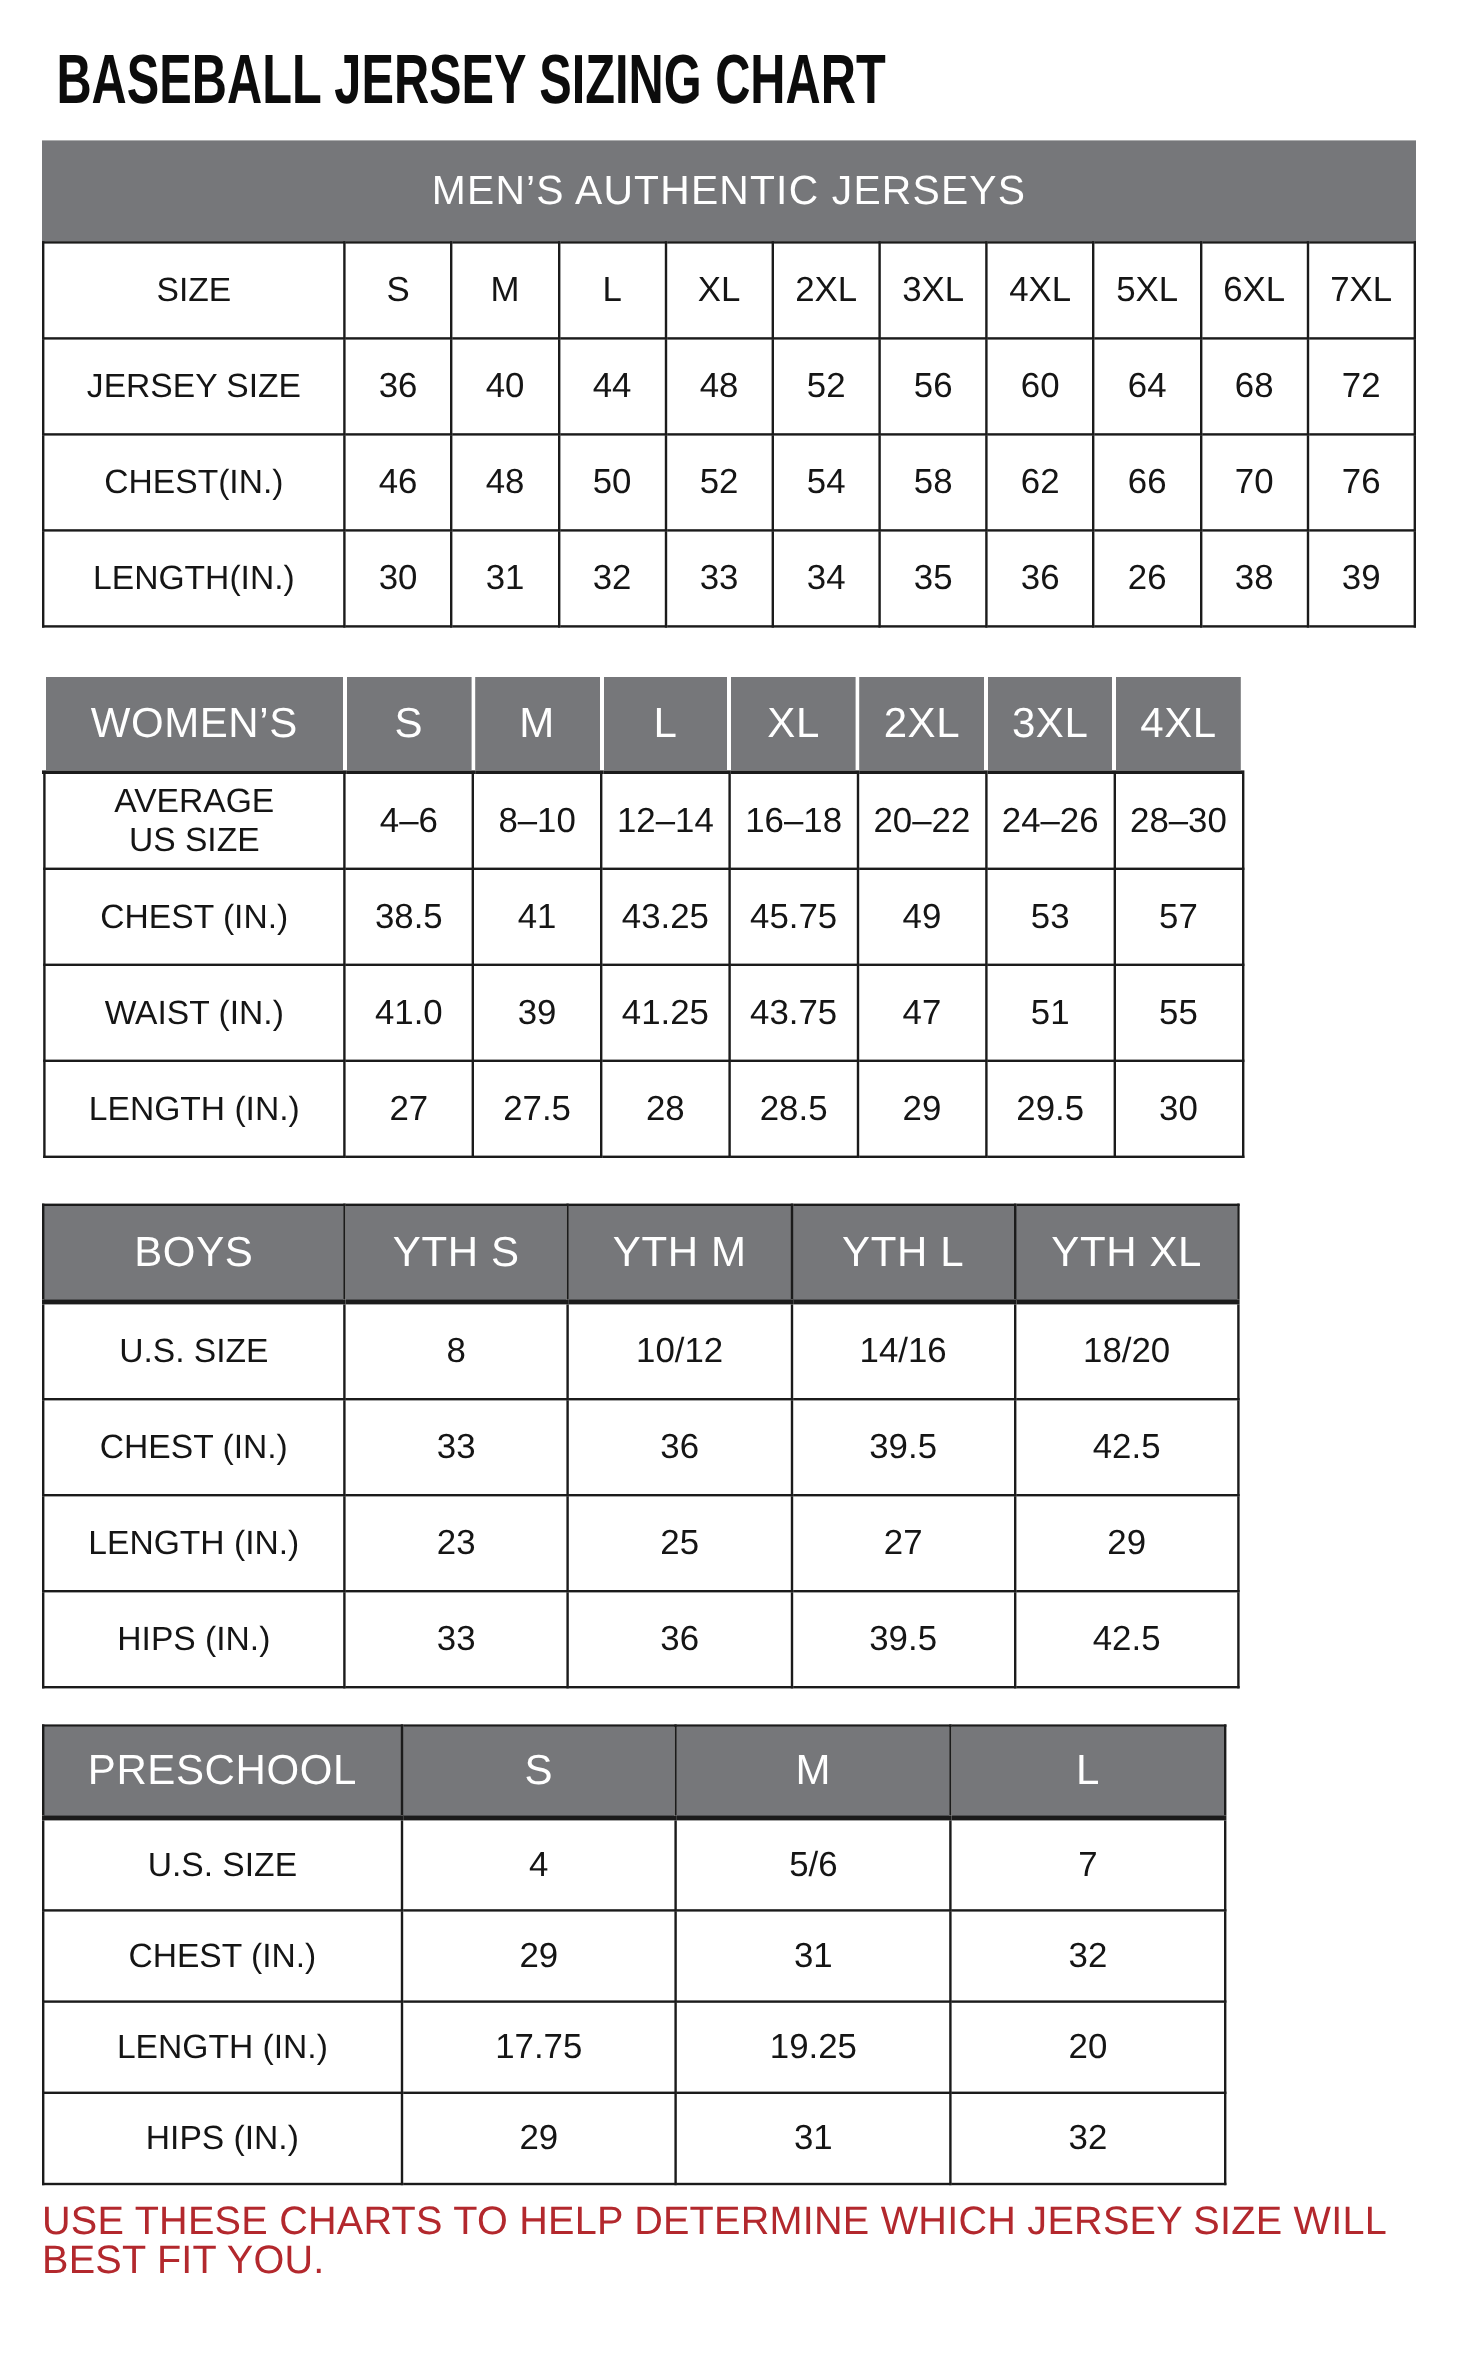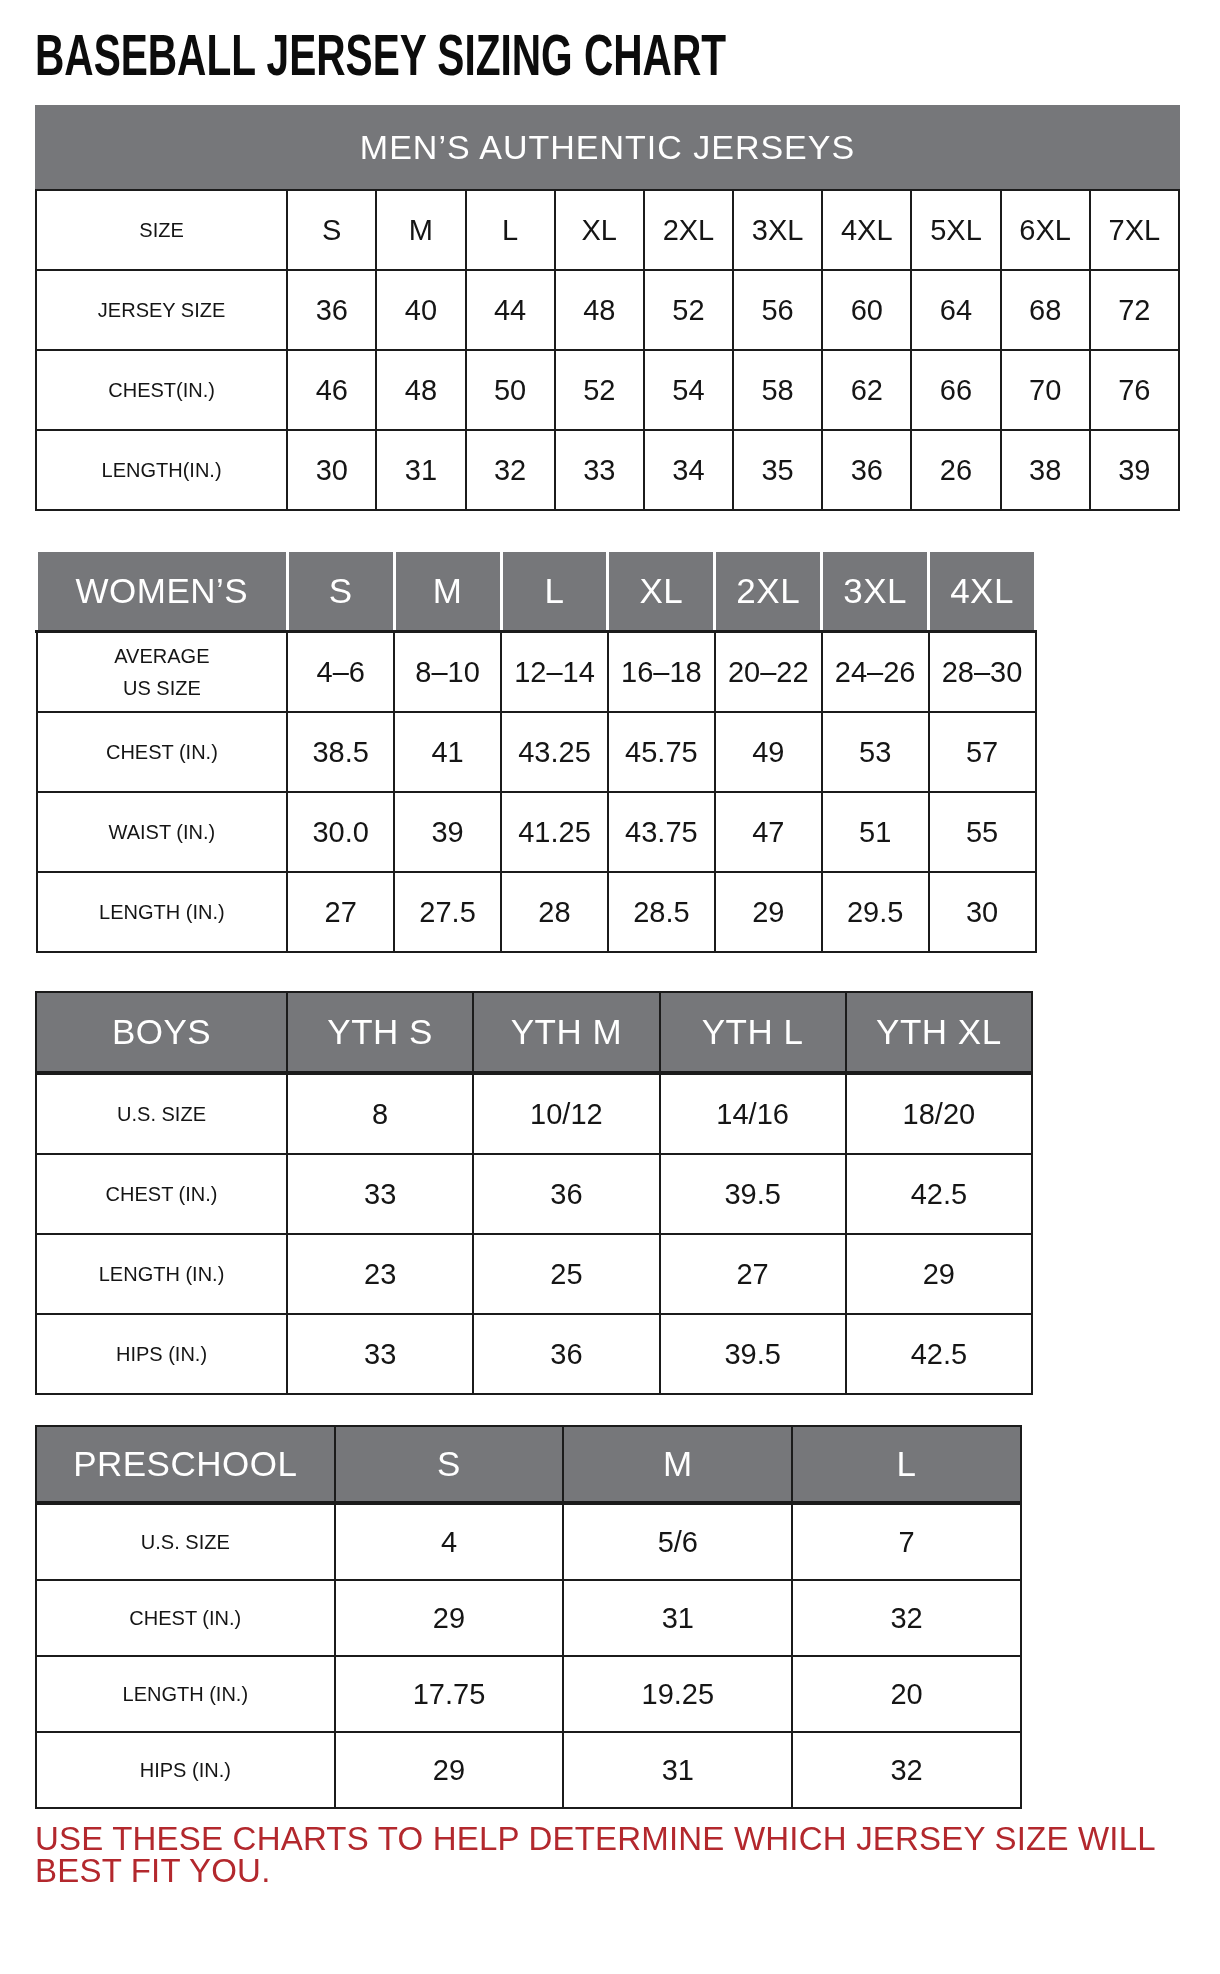--- a/index.html
+++ b/index.html
@@ -4,21 +4,21 @@
 <style>
   html,body{margin:0;padding:0;background:#ffffff;}
   body{
     width:1220px;height:1974px;overflow:hidden;
     font-family:"Liberation Sans","DejaVu Sans",sans-serif;
     color:#151515;
   }
   .page{padding:25px 35px 0 35px;}
 
   .title{
-    margin:0;height:60px;line-height:60px;white-space:nowrap;
+    margin:12px;height:60px;line-height:60px;white-space:nowrap;
   }
   .title span{
     display:inline-block;font-size:58px;font-weight:700;letter-spacing:0px;
     transform:scaleX(0.70);transform-origin:0 50%;
     color:#0c0c0c;
   }
 
   .note{
     margin:26px 0 0 0;max-width:885px;
     font-size:27px;line-height:32px;letter-spacing:0.2px;
@@ -36,21 +36,21 @@
     display:flex;align-items:center;justify-content:center;
     font-size:34px;letter-spacing:1px;
   }
 
   table{border-collapse:collapse;table-layout:fixed;width:100%;}
   td{
     border:2px solid #1b1b1b;height:78px;text-align:center;vertical-align:middle;
     font-size:29px;padding:0 4px;overflow:hidden;color:#151515;
   }
   .preschool td{height:74px;}
-  td.label{font-size:20px;white-space:pre-line;line-height:32px;margin-top:34px;}
+  td.label{font-size:28px;white-space:pre-line;line-height:32px;margin-top:34px;}
   td.ghead{
     background:#76777a;color:#ffffff;font-size:35px;letter-spacing:0.5px;
   }
   .womens td.ghead{border:3px solid #ffffff;border-bottom:3px solid #1b1b1b;}
   .boys td.ghead,.preschool td.ghead{border:2px solid #1b1b1b;border-bottom:4px solid #1b1b1b;}
 
   .mens td:first-child{width:21.1%;}
   .womens td:first-child{width:24%;}
   .boys td:first-child{width:24.2%;}
   .preschool td:first-child{width:29.3%;}
@@ -154,21 +154,21 @@
             <td class="val">38.5</td>
             <td class="val">41</td>
             <td class="val">43.25</td>
             <td class="val">45.75</td>
             <td class="val">49</td>
             <td class="val">53</td>
             <td class="val">57</td>
           </tr>
           <tr>
             <td class="label">WAIST (IN.)</td>
-            <td class="val">30.0</td>
+            <td class="val">41.0</td>
             <td class="val">39</td>
             <td class="val">41.25</td>
             <td class="val">43.75</td>
             <td class="val">47</td>
             <td class="val">51</td>
             <td class="val">55</td>
           </tr>
           <tr>
             <td class="label">LENGTH (IN.)</td>
             <td class="val">27</td>

